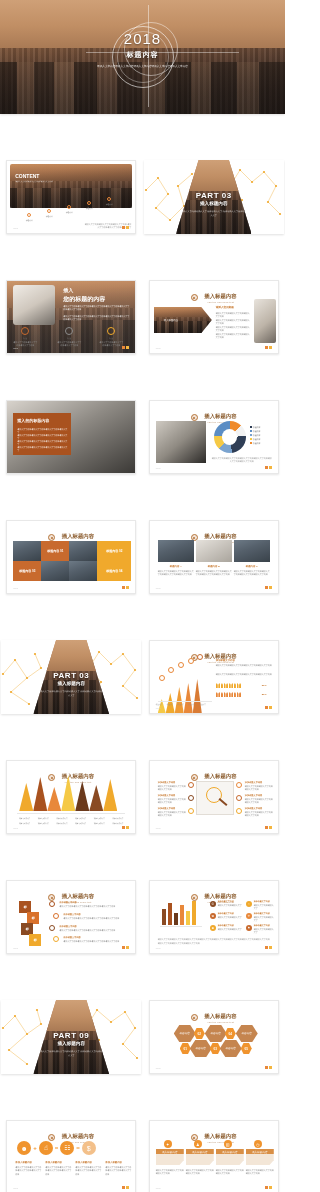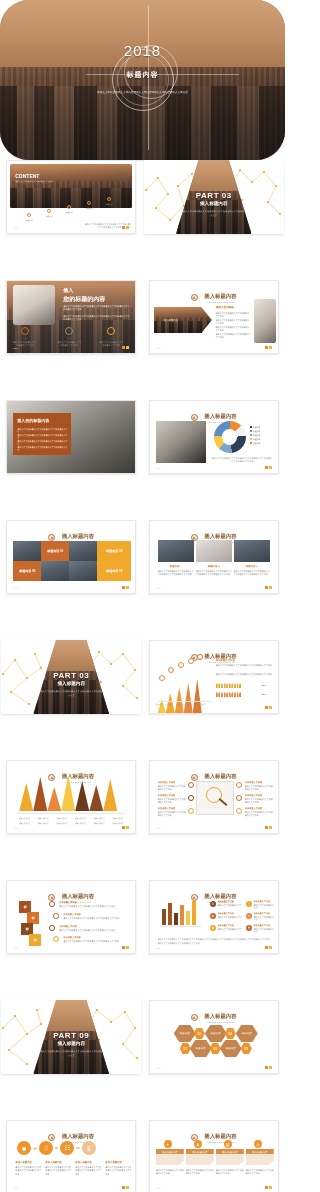--- a/index.html
+++ b/index.html
@@ -145,21 +145,21 @@
     background:#d98f45; color:#fff; font-size:2.6px; display:flex;
     align-items:center; justify-content:center; }
 </style>
 </head>
 <body>
 
 <div class="page">
   <div class="grid">
 
     <div class="cell" style="width:285px;height:160px;">
-      <div class="card full cover" style="width:285px;height:160px;border-radius:29px;">
+      <div class="card full cover" style="width:285px;height:114px;">
         <div class="city">
             <span class="sky"></span>
           </div>
         <div class="vline"></div>
         <div class="hline"></div>
         <div class="rings">
             <i class="r1"></i>
             <i class="r2"></i>
             <i class="r3"></i>
           </div>

